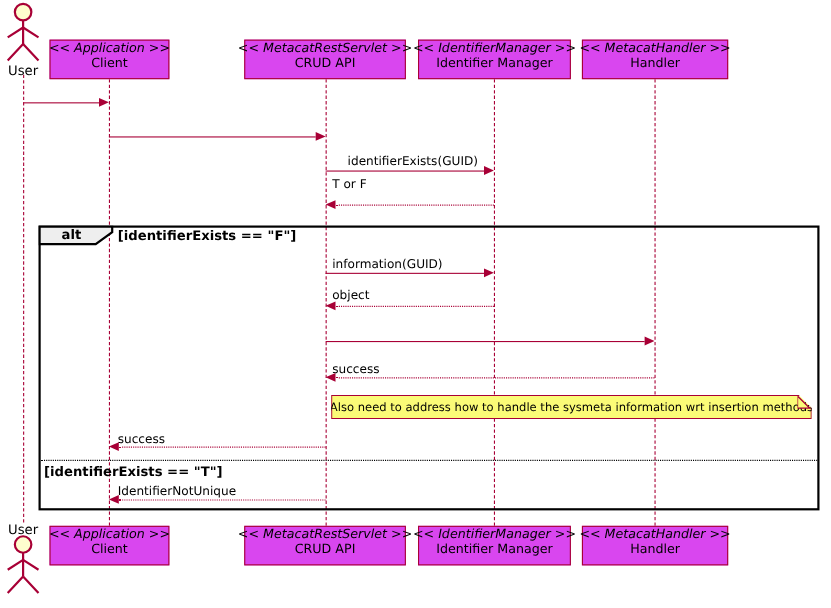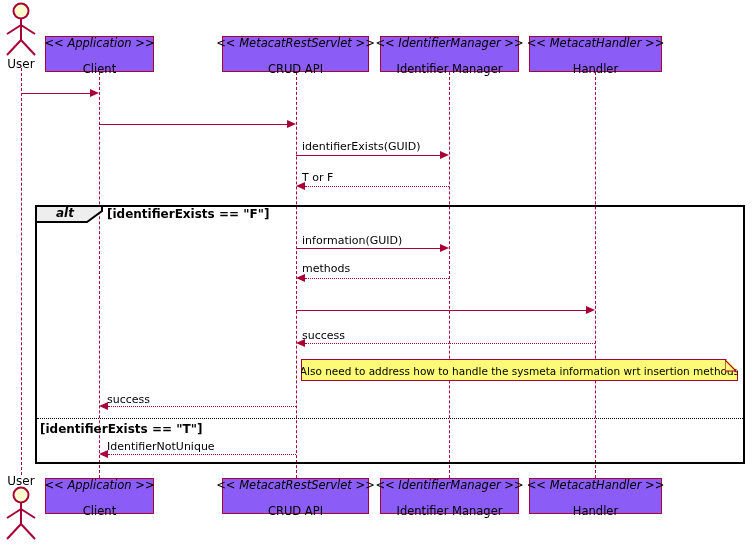--- a/index.html
+++ b/index.html
@@ -3,42 +3,42 @@
 <meta charset="utf-8">
 <style>
   html,body{margin:0;padding:0;background:#ffffff;}
   .canvas{
     position:relative;width:755px;height:553px;background:#ffffff;
     font-family:"DejaVu Sans","Liberation Sans",sans-serif;color:#000;
     overflow:hidden;
   }
   .lifeline{position:absolute;width:0;border-left:1px dashed #A80036;}
   .pbox{
-    position:absolute;height:36px;background:#8b5cf6;border:1.5px solid #A80036;
+    position:absolute;height:36px;background:#d946ef;border:1.5px solid #A80036;
     box-sizing:border-box;display:flex;flex-direction:column;align-items:center;
     justify-content:flex-start;gap:1px;
   }
   .stereo{font-style:italic;font-size:11.5px;line-height:13px;white-space:nowrap;}
-  .pname{font-size:11.5px;line-height:13px;white-space:nowrap;margin-top:12px;}
+  .pname{font-size:11.5px;line-height:13px;white-space:nowrap;}
   .actor-label{position:absolute;font-size:12px;text-align:center;width:40px;}
   .actor-svg{position:absolute;overflow:visible;}
   .mlabel{position:absolute;font-size:11px;white-space:nowrap;line-height:12px;}
   .mline{position:absolute;height:0;border-top:1px solid #A80036;}
   .mline.ret{border-top-style:dotted;}
   .arr-r{position:absolute;width:0;height:0;
     border-top:4px solid transparent;border-bottom:4px solid transparent;
     border-left:9px solid #A80036;}
   .arr-l{position:absolute;width:0;height:0;
     border-top:4px solid transparent;border-bottom:4px solid transparent;
     border-right:9px solid #A80036;}
   .frame{position:absolute;left:35px;top:205px;width:710px;height:259px;
     border:2px solid #000;box-sizing:border-box;background:transparent;}
   .alt-tab-svg{position:absolute;left:35px;top:205px;}
   .alt-label{position:absolute;left:43px;top:206px;width:44px;text-align:center;
-    font-weight:bold;font-size:12px;font-style:italic;}
+    font-weight:bold;font-size:12px;}
   .cond{position:absolute;font-weight:bold;font-size:12px;white-space:nowrap;}
   .divider{position:absolute;left:37px;top:418px;width:706px;height:0;
     border-top:1.5px dotted #000;}
   .note{
     position:absolute;left:301px;top:359px;width:437px;height:22px;
     background:#FBFB77;border:1px solid #A80036;box-sizing:border-box;
     clip-path:polygon(0 0, calc(100% - 12px) 0, 100% 12px, 100% 100%, 0 100%);
     display:flex;align-items:center;justify-content:center;
   }
   .note-text{font-size:10.5px;white-space:nowrap;padding-top:1px;}
@@ -88,33 +88,33 @@
   <div class="cond" style="left:107px;top:207px">[identifierExists == "F"]</div>
   <div class="divider"></div>
   <div class="cond" style="left:40px;top:422px">[identifierExists == "T"]</div>
 
   <div class="mline" style="left:21px;top:93px;width:70px"></div>
   <div class="arr-r" style="left:90px;top:89px"></div>
 
   <div class="mline" style="left:99px;top:124px;width:188px"></div>
   <div class="arr-r" style="left:287px;top:120px"></div>
 
-  <div class="mlabel" style="left:302px;top:141px">identifierExists(GUID)</div>
+  <div class="mlabel" style="left:316px;top:141px">identifierExists(GUID)</div>
   <div class="mline" style="left:296px;top:155px;width:144px"></div>
   <div class="arr-r" style="left:440px;top:151px"></div>
 
-  <div class="mlabel" style="left:302px;top:172px">T or F</div>
+  <div class="mlabel" style="left:302px;top:162px">T or F</div>
   <div class="mline ret" style="left:305px;top:186px;width:144px"></div>
   <div class="arr-l" style="left:296px;top:182px"></div>
 
   <div class="mlabel" style="left:302px;top:235px">information(GUID)</div>
   <div class="mline" style="left:296px;top:248px;width:144px"></div>
   <div class="arr-r" style="left:440px;top:244px"></div>
 
-  <div class="mlabel" style="left:302px;top:263px">methods</div>
+  <div class="mlabel" style="left:302px;top:263px">object</div>
   <div class="mline ret" style="left:305px;top:278px;width:144px"></div>
   <div class="arr-l" style="left:296px;top:274px"></div>
 
   <div class="mline" style="left:296px;top:310px;width:290px"></div>
   <div class="arr-r" style="left:586px;top:306px"></div>
 
   <div class="mlabel" style="left:302px;top:330px">success</div>
   <div class="mline ret" style="left:305px;top:343px;width:290px"></div>
   <div class="arr-l" style="left:296px;top:339px"></div>
 

